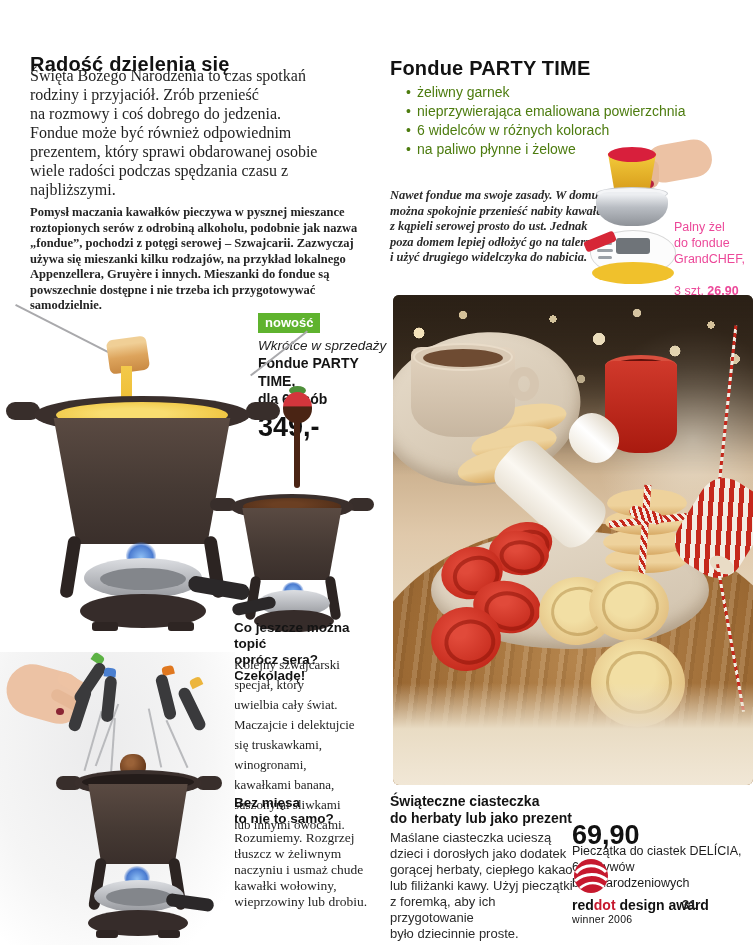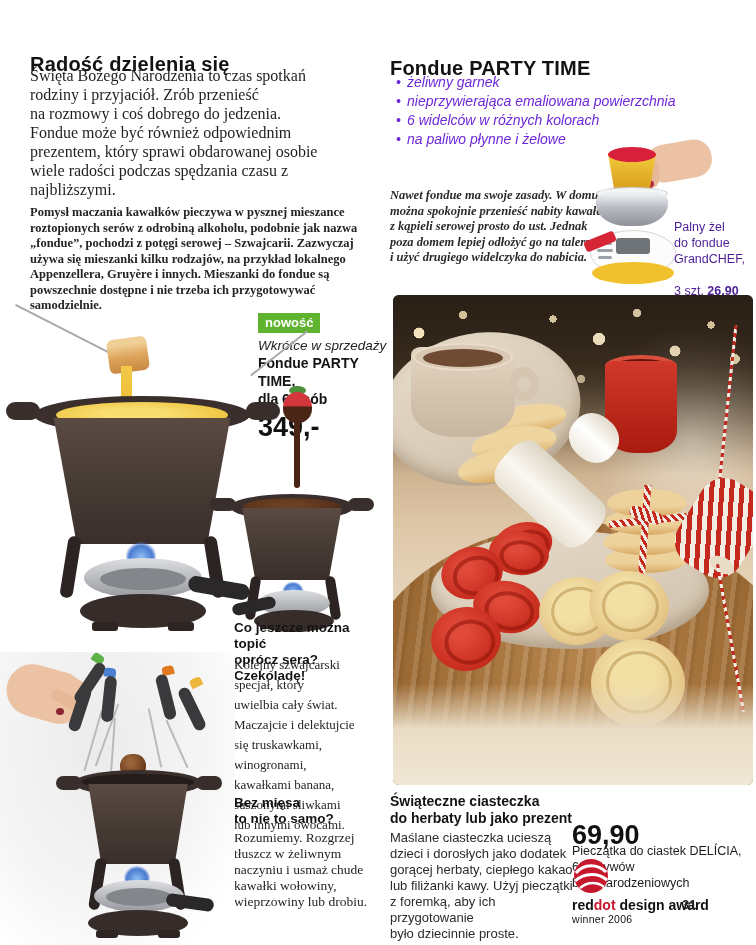--- a/index.html
+++ b/index.html
@@ -5,33 +5,33 @@
   html,body{margin:0;padding:0;background:#fff;}
   .page{position:relative;width:756px;height:945px;background:#fff;overflow:hidden;
         font-family:"Liberation Sans",sans-serif;color:#1a1a1a;}
   .abs{position:absolute;}
   .pre{white-space:pre-line;}
 
   
   .h-main{font-size:20px;font-weight:700;letter-spacing:.2px;color:#121212;}
   .lede{font-family:"Liberation Serif",serif;font-size:16px;line-height:19px;color:#1f1f1f;}
   .body-serif-bold{font-family:"Liberation Serif",serif;font-weight:700;font-size:12.5px;line-height:15.5px;color:#242424;}
-  .bullets{list-style:none;margin:6px;padding:0;font-size:14px;line-height:19px;color:#6d28d9;font-style:italic;}
+  .bullets{list-style:none;margin:16px;padding:0;font-size:14px;line-height:19px;color:#4d7c0f;}
   .bullets li{padding-left:11px;position:relative;}
   .bullets li::before{content:"•";position:absolute;left:0;top:0;}
   .tip{font-family:"Liberation Serif",serif;font-style:italic;font-weight:700;font-size:12.5px;line-height:15.5px;color:#2a2a2a;}
   .badge{display:inline-block;background:#5fb32e;color:#fff;font-weight:700;font-size:13px;padding:2px 7px 3px;}
   .avail{font-style:italic;font-size:13.5px;line-height:17px;color:#222;}
   .prod-bold{font-weight:700;font-size:14px;line-height:18px;color:#141414;}
   .price-big{font-weight:700;font-size:27px;color:#111;}
   .mid-h{font-weight:700;font-size:13.5px;line-height:16px;color:#131313;}
   .mid-body{font-family:"Liberation Serif",serif;font-size:13px;line-height:20px;color:#242424;}
   .cookies-body{font-size:13px;line-height:16px;color:#2b2b2b;}
   .stamp-name{font-weight:700;font-size:12.5px;line-height:16px;color:#1c1c1c;}
-  .caption{font-size:12.5px;line-height:16px;color:#4c1d95;}
+  .caption{font-size:12.5px;line-height:16px;color:#ec4899;}
   .caption b{font-weight:700;}
   .reddot-line{font-weight:700;font-size:14px;color:#111;}
   .reddot-line .dot{color:#c6192e;}
   .winner{font-size:10.5px;letter-spacing:.3px;color:#111;}
   .pageno{font-size:13px;font-weight:700;color:#222;}
   .trap{clip-path:polygon(4% 0,96% 0,84% 100%,16% 100%);}
 
   
   .ph-cheese{left:0;top:296px;width:388px;height:356px;}
   .fork-line{background:#a9a9ac;height:2px;}

